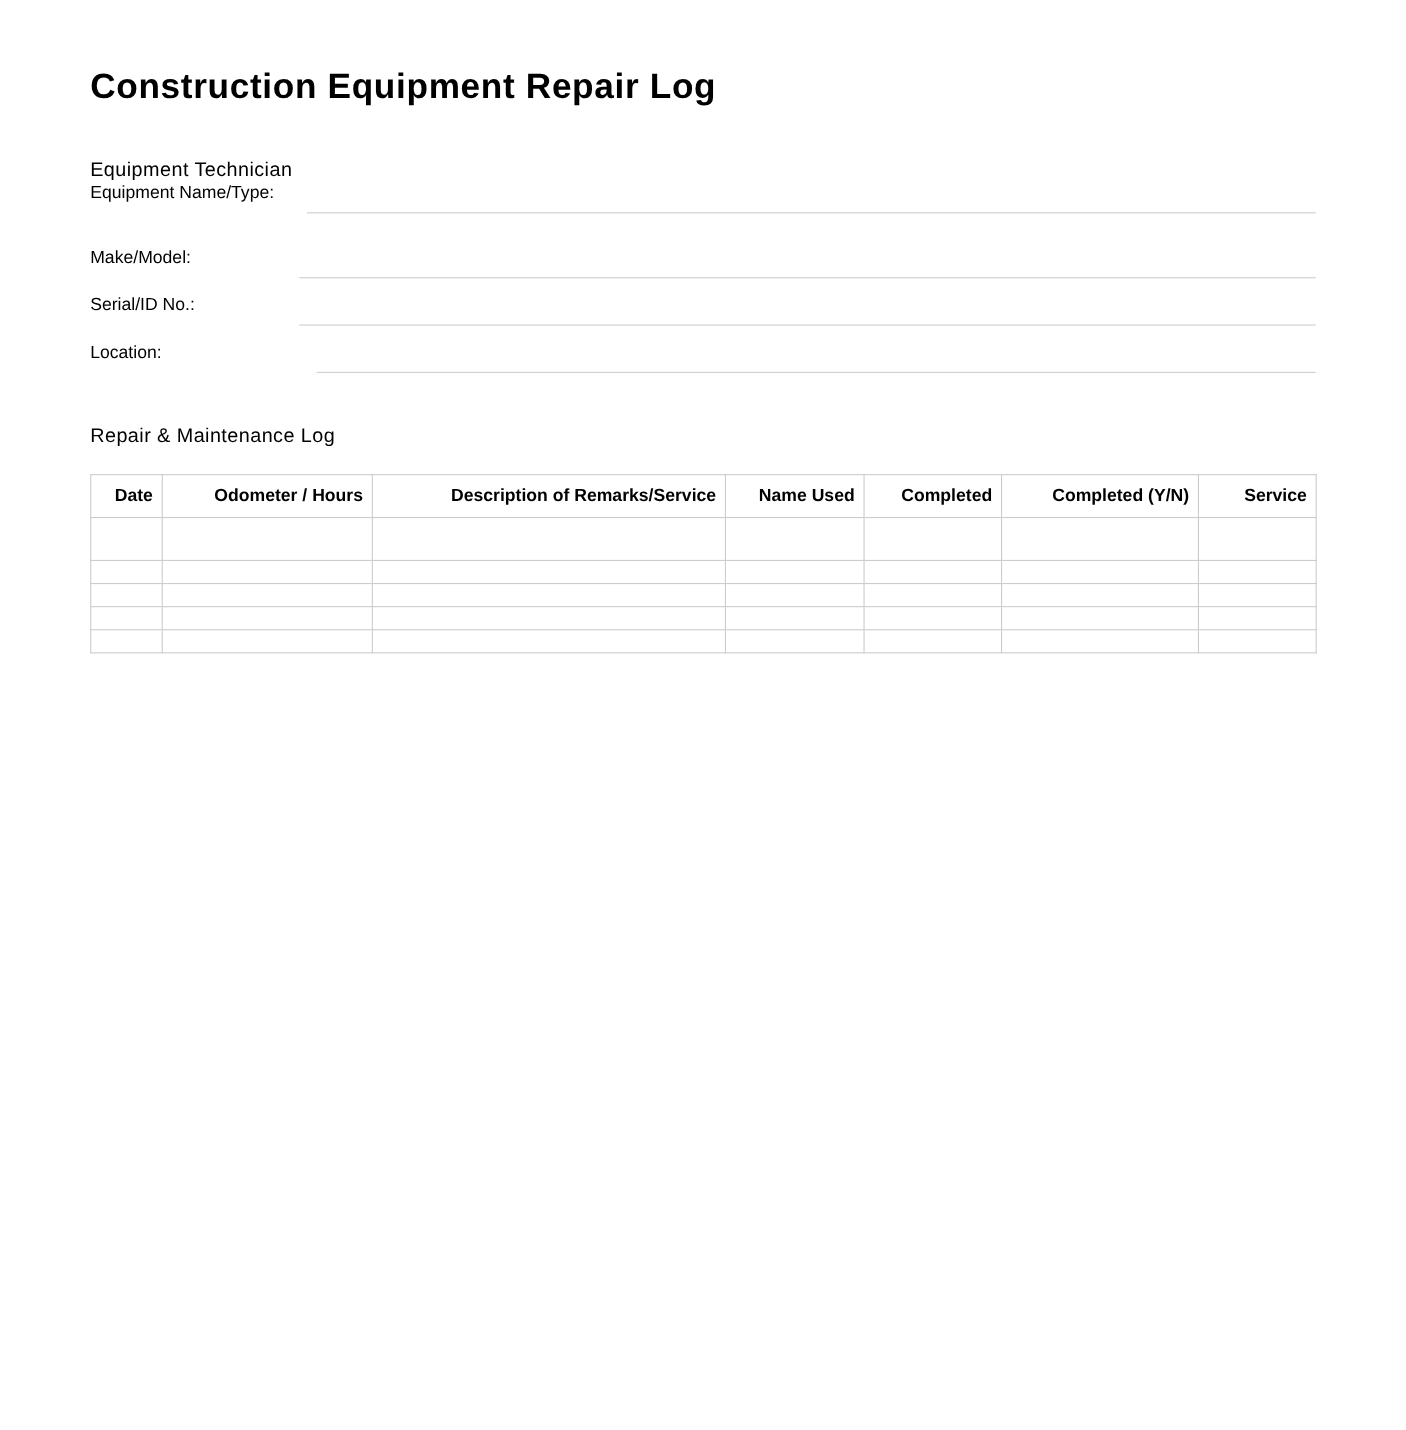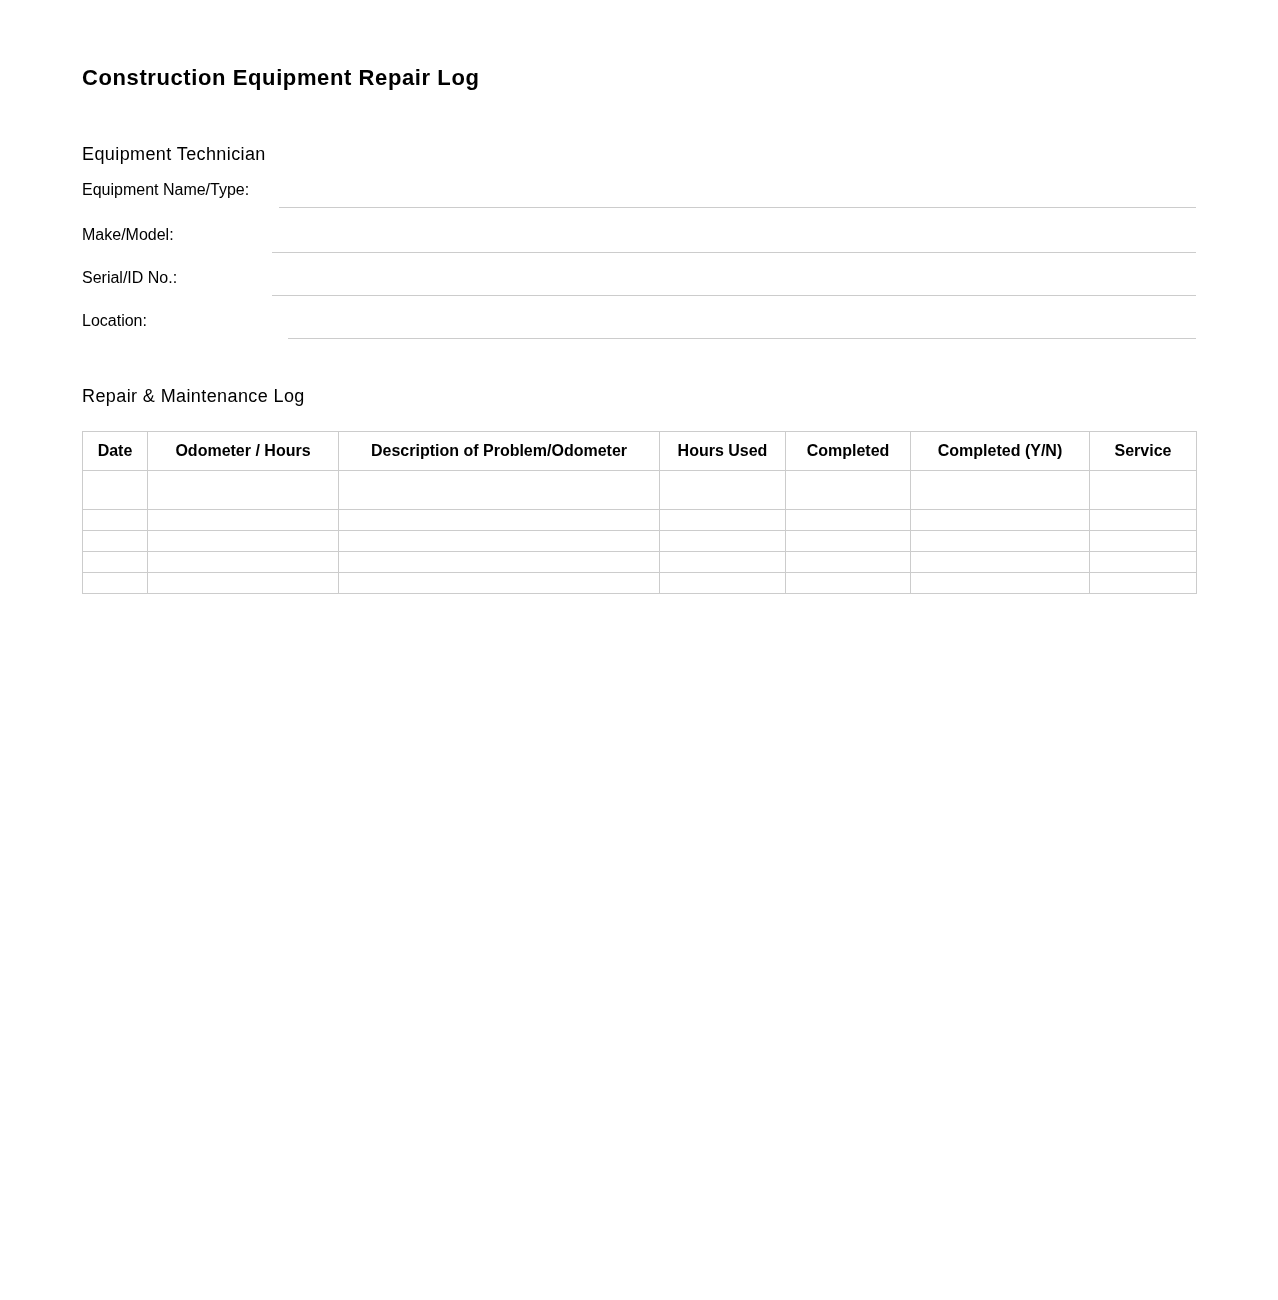--- a/index.html
+++ b/index.html
@@ -15,21 +15,21 @@
     .page {
       position: relative;
       padding: 0 82px;
       width: 1278px;
     }
     h1 {
       margin: 0;
       position: absolute;
       top: 58px;
       left: 82px;
-      font-size: 22px;
+      font-size: 32px;
       font-weight: bold;
       letter-spacing: 0.6px;
       line-height: 40px;
     }
     .section-title {
       position: absolute;
       left: 82px;
       margin: 0;
       font-size: 18px;
       font-weight: normal;
@@ -66,42 +66,42 @@
       position: absolute;
       top: 431px;
       left: 82px;
       width: 1114px;
       border-collapse: collapse;
       table-layout: fixed;
     }
     table.log th, table.log td {
       border: 1px solid #cccccc;
       padding: 0 8px;
-      text-align: center;
+      text-align: right;
       vertical-align: middle;
     }
     table.log th {
       font-size: 16px;
       font-weight: bold;
       height: 39px;
       white-space: nowrap;
     }
     table.log tr.tall td { height: 39px; }
     table.log tr.short td { height: 21px; }
   </style>
 </head>
 <body>
 
 <div class="page">
 
   <h1>Construction Equipment Repair Log</h1>
 
   <h2 id="sec-info" class="section-title">Equipment Technician</h2>
 
-  <div class="field-row first" style="top:181px;text-align:center;">
+  <div class="field-row first" style="top:167px;text-align:center;">
     <span class="field-label">Equipment Name/Type:</span>
     <div class="field-line"></div>
   </div>
 
   <div class="field-row" style="top:226px;">
     <span class="field-label">Make/Model:</span>
     <div class="field-line"></div>
   </div>
 
   <div class="field-row" style="top:269px;">
@@ -123,22 +123,22 @@
       <col style="width:321px">
       <col style="width:126px">
       <col style="width:125px">
       <col style="width:179px">
       <col style="width:107px">
     </colgroup>
     <thead>
       <tr>
         <th>Date</th>
         <th>Odometer / Hours</th>
-        <th>Description of Problem/Odometer</th>
-        <th>Hours Used</th>
+        <th>Description of Remarks/Service</th>
+        <th>Name Used</th>
         <th>Completed</th>
         <th>Completed (Y/N)</th>
         <th>Service</th>
       </tr>
     </thead>
     <tbody>
       <tr class="tall">
         <td></td>
         <td></td>
         <td></td>

